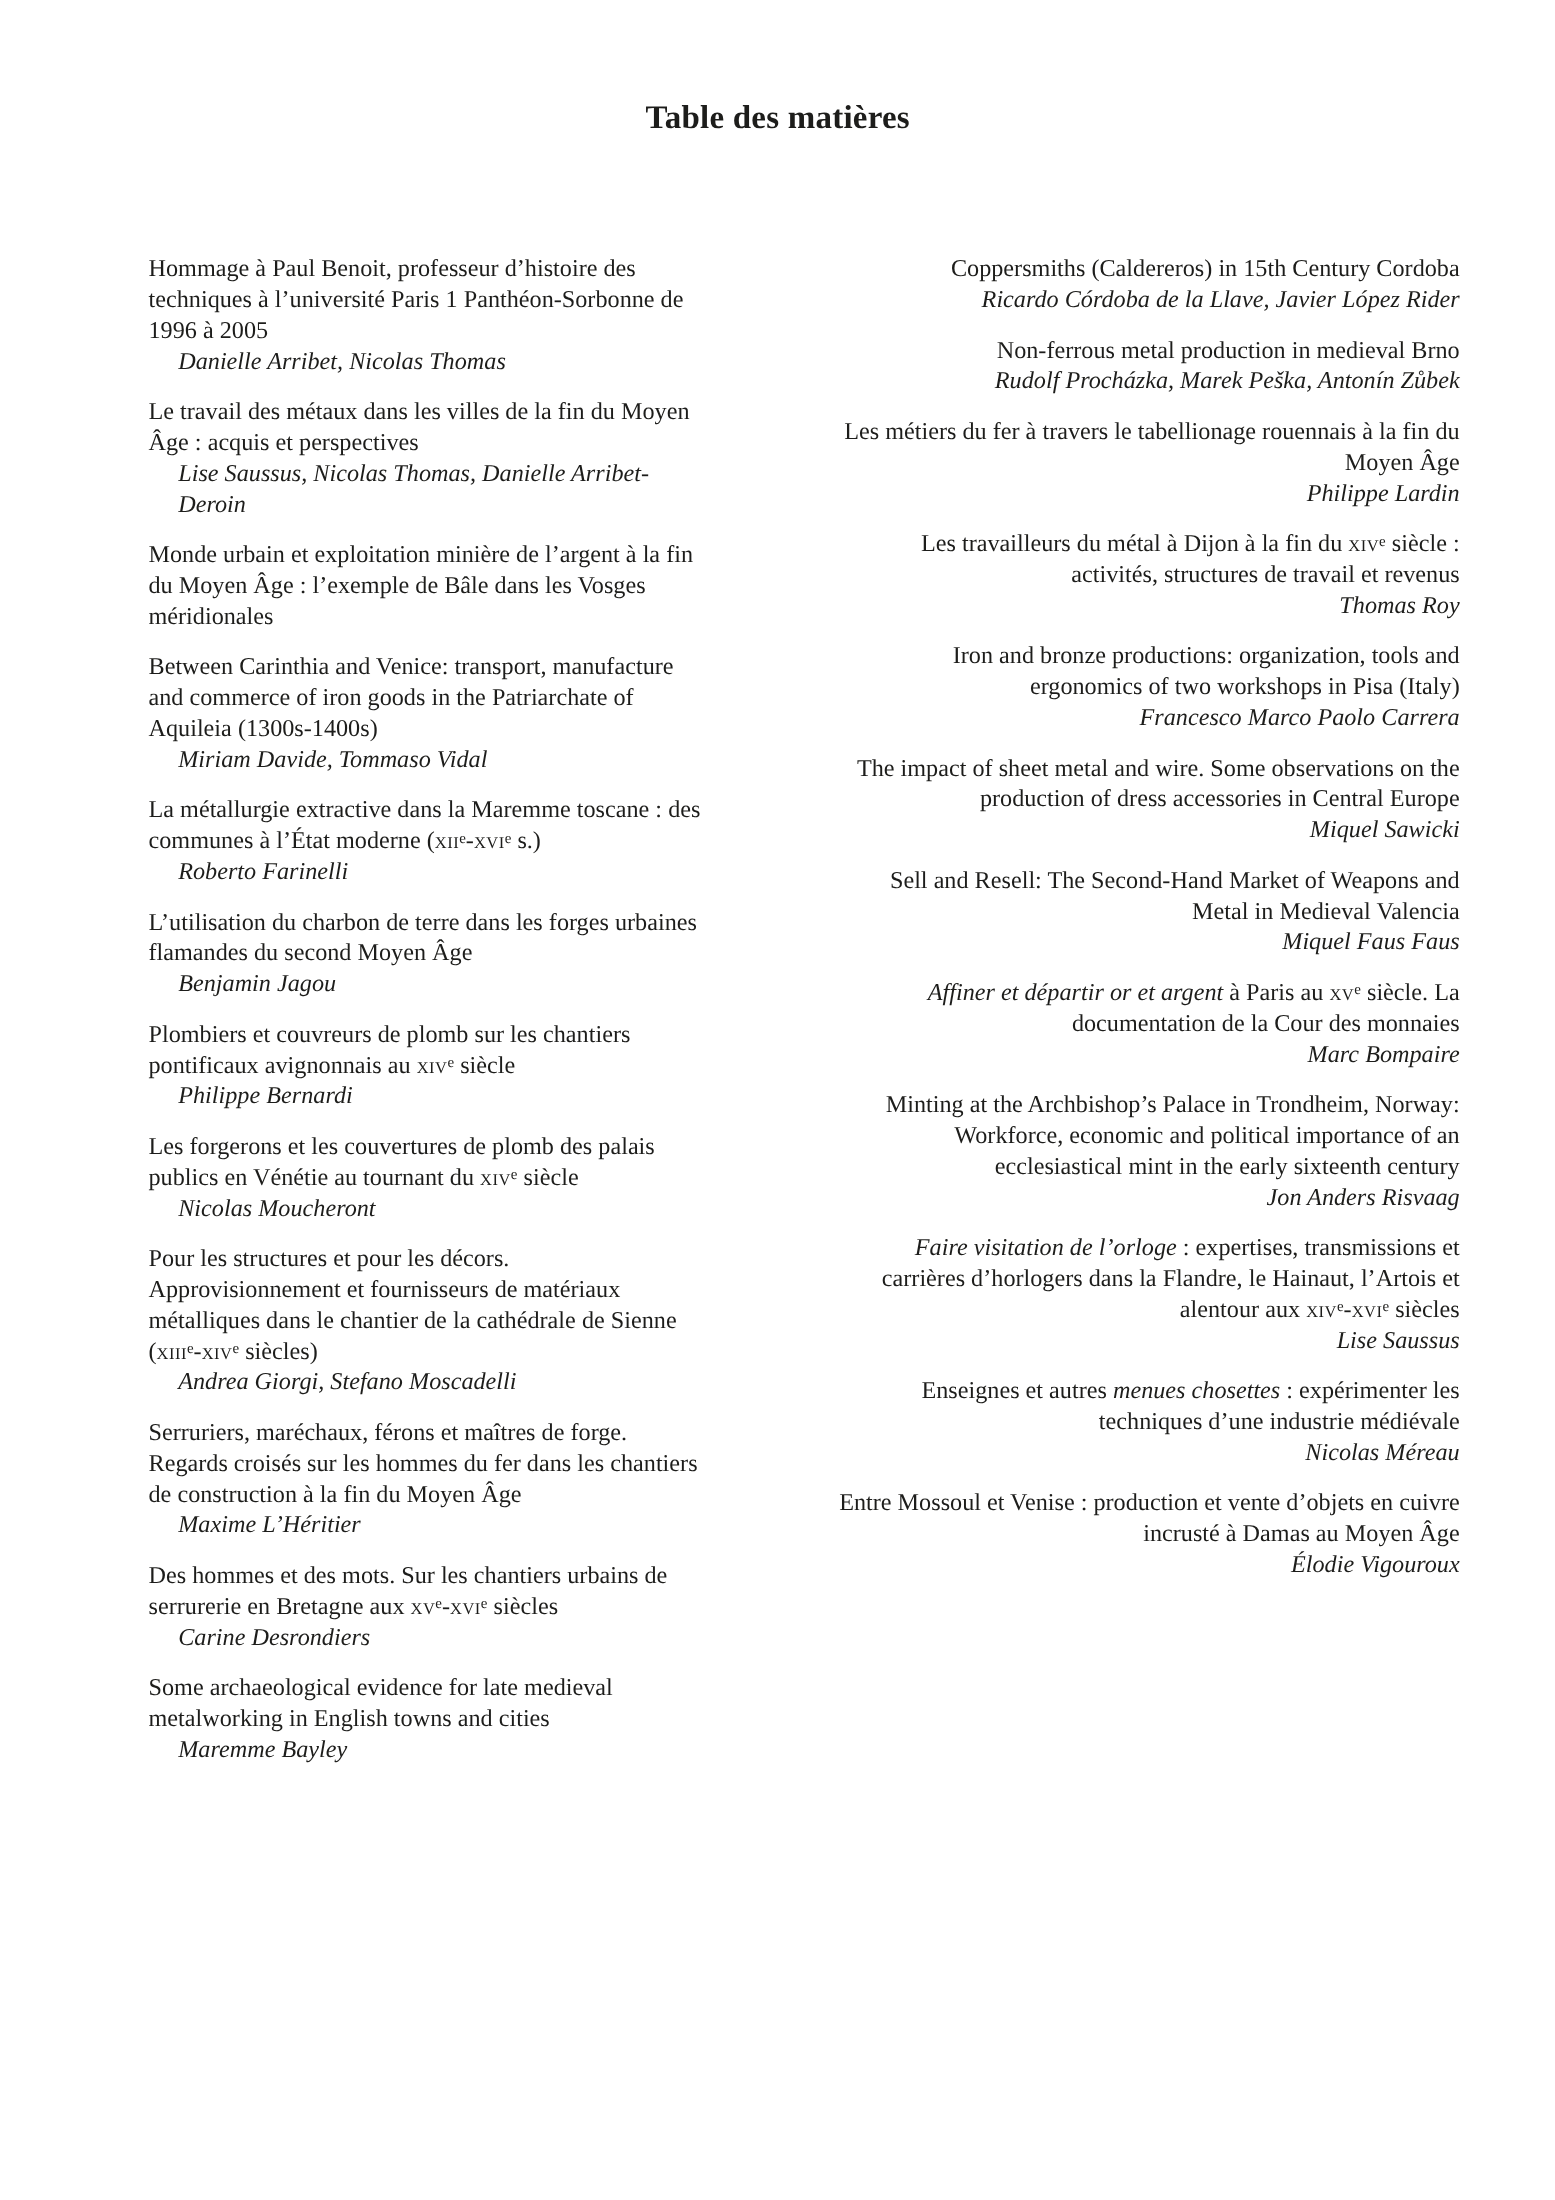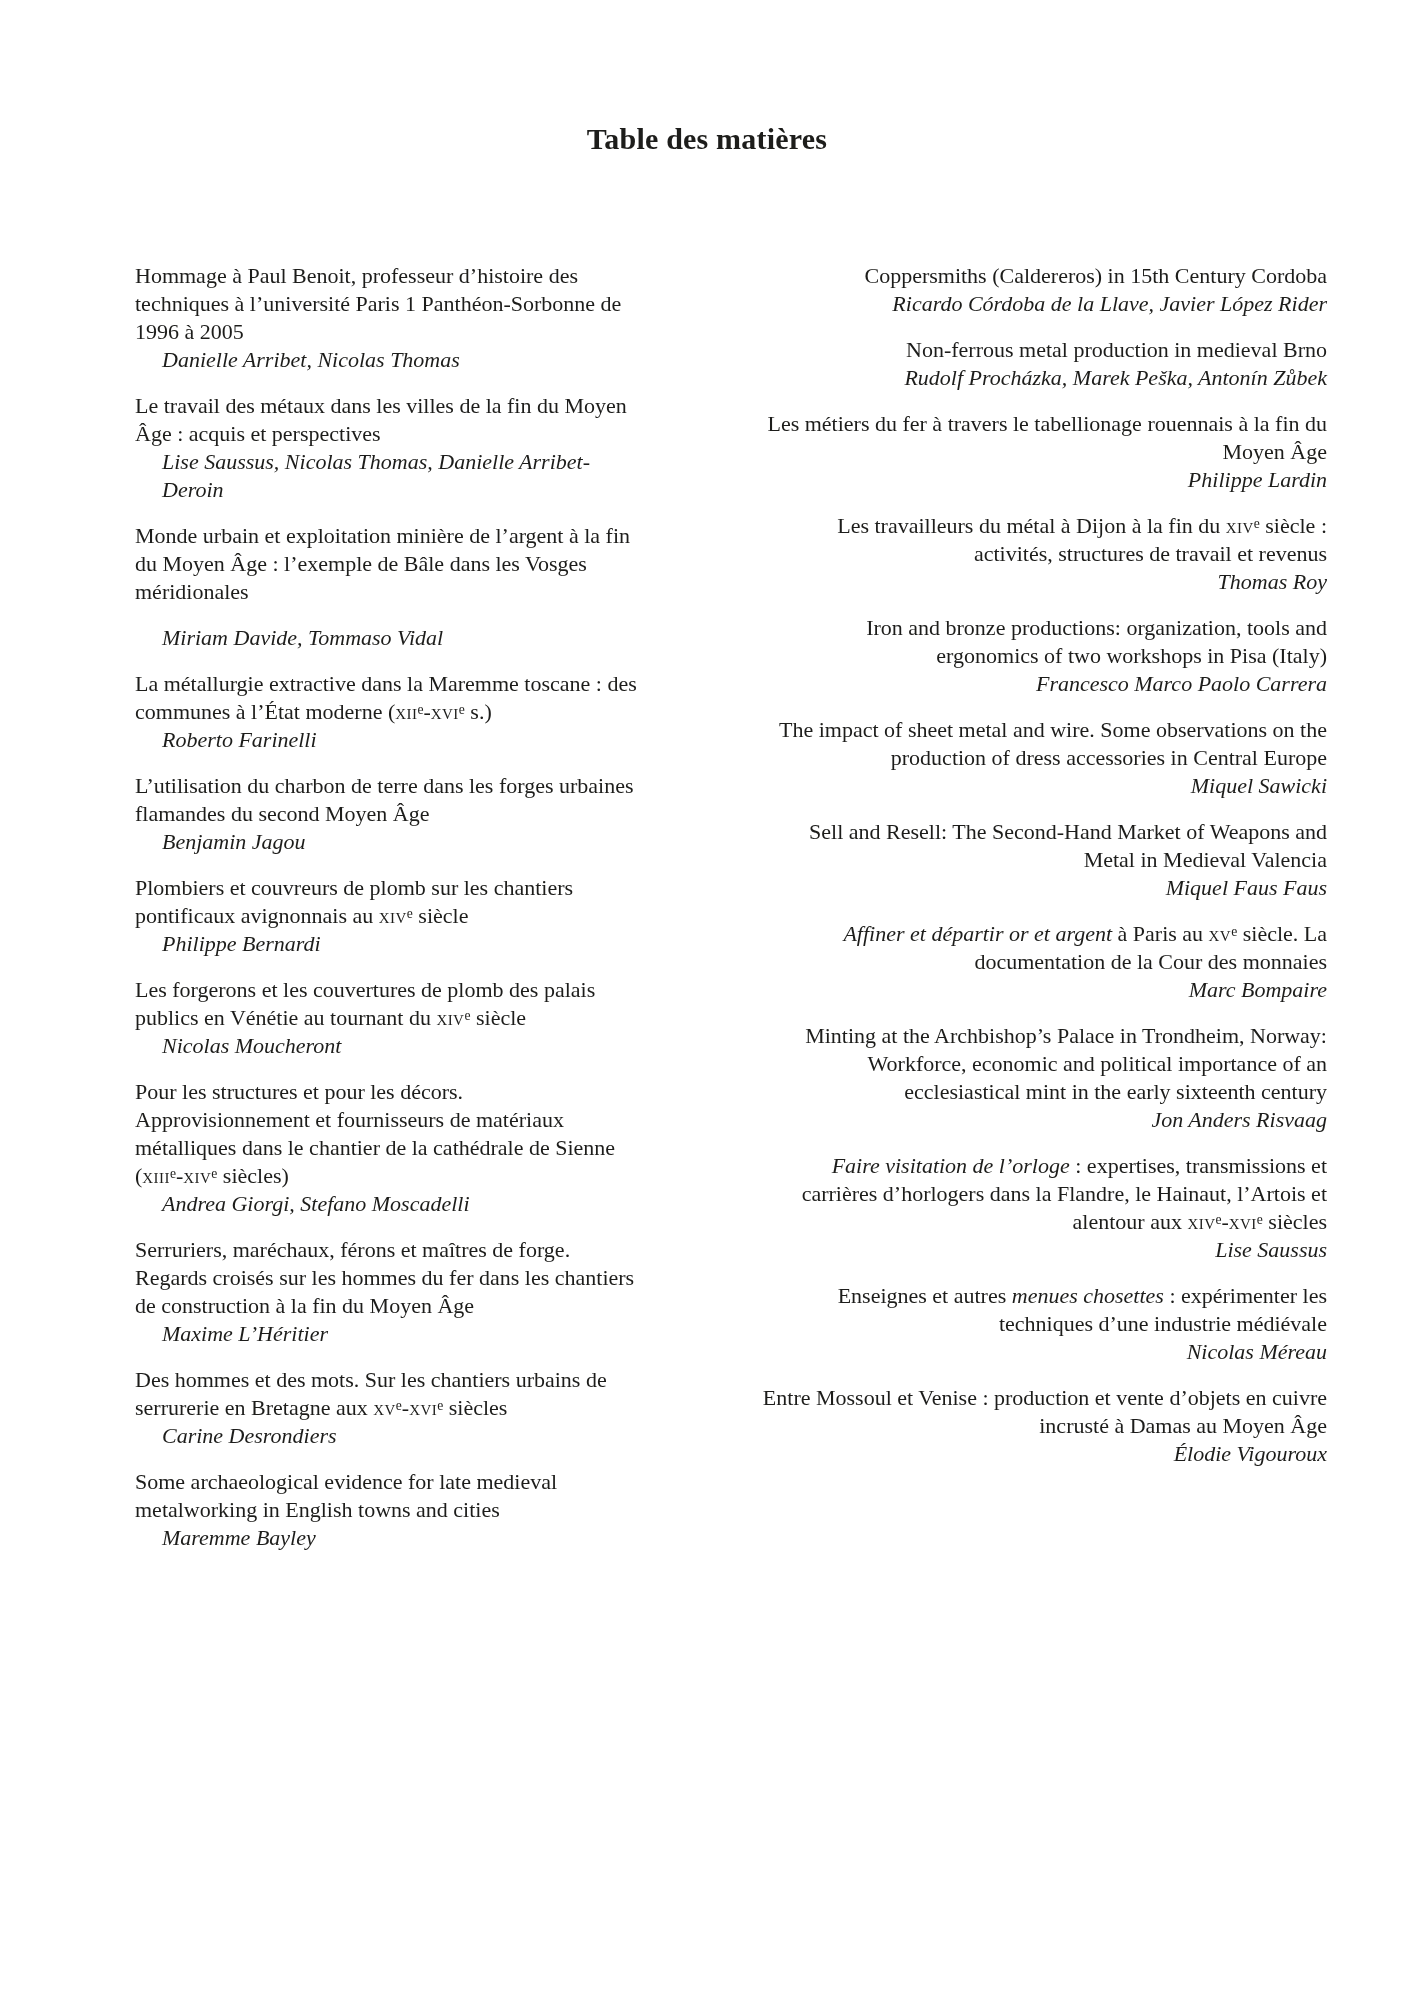--- a/index.html
+++ b/index.html
@@ -12,21 +12,21 @@
     height: 2000px;
     overflow: hidden;
     font-family: "Liberation Serif", "DejaVu Serif", serif;
     color: #1d1d1b;
     -webkit-font-smoothing: antialiased;
   }
   .page {
     box-sizing: border-box;
     width: 1414px;
     height: 2000px;
-    padding-top: 120px;
+    padding-top: 88px;
   }
   .title {
     margin: 0;
     text-align: center;
     font-size: 30px;
     font-weight: bold;
     line-height: 38px;
     letter-spacing: 0.2px;
   }
   .columns {
@@ -73,20 +73,21 @@
   <div class="entry">
     <div class="entry-title"><span>Le travail des métaux dans les villes de la fin du Moyen Âge : acquis et perspectives</span></div>
     <div class="entry-authors">Lise Saussus, Nicolas Thomas, Danielle Arribet-Deroin</div>
   </div>
 
   <div class="entry">
     <div class="entry-title"><span>Monde urbain et exploitation minière de l’argent à la fin du Moyen Âge : l’exemple de Bâle dans les Vosges méridionales</span></div>
   </div>
 
   <div class="entry">
+    <div class="entry-title"><span>Between Carinthia and Venice: transport, manufacture and commerce of iron goods in the Patriarchate of Aquileia (1300s-1400s)</span></div>
     <div class="entry-authors">Miriam Davide, Tommaso Vidal</div>
   </div>
 
   <div class="entry">
     <div class="entry-title"><span>La métallurgie extractive dans la Maremme toscane : des communes à l’État moderne (</span><span class="sc">xii</span><span class="sup">e</span><span>-</span><span class="sc">xvi</span><span class="sup">e</span><span> s.)</span></div>
     <div class="entry-authors">Roberto Farinelli</div>
   </div>
 
   <div class="entry">
     <div class="entry-title"><span>L’utilisation du charbon de terre dans les forges urbaines flamandes du second Moyen Âge</span></div>

